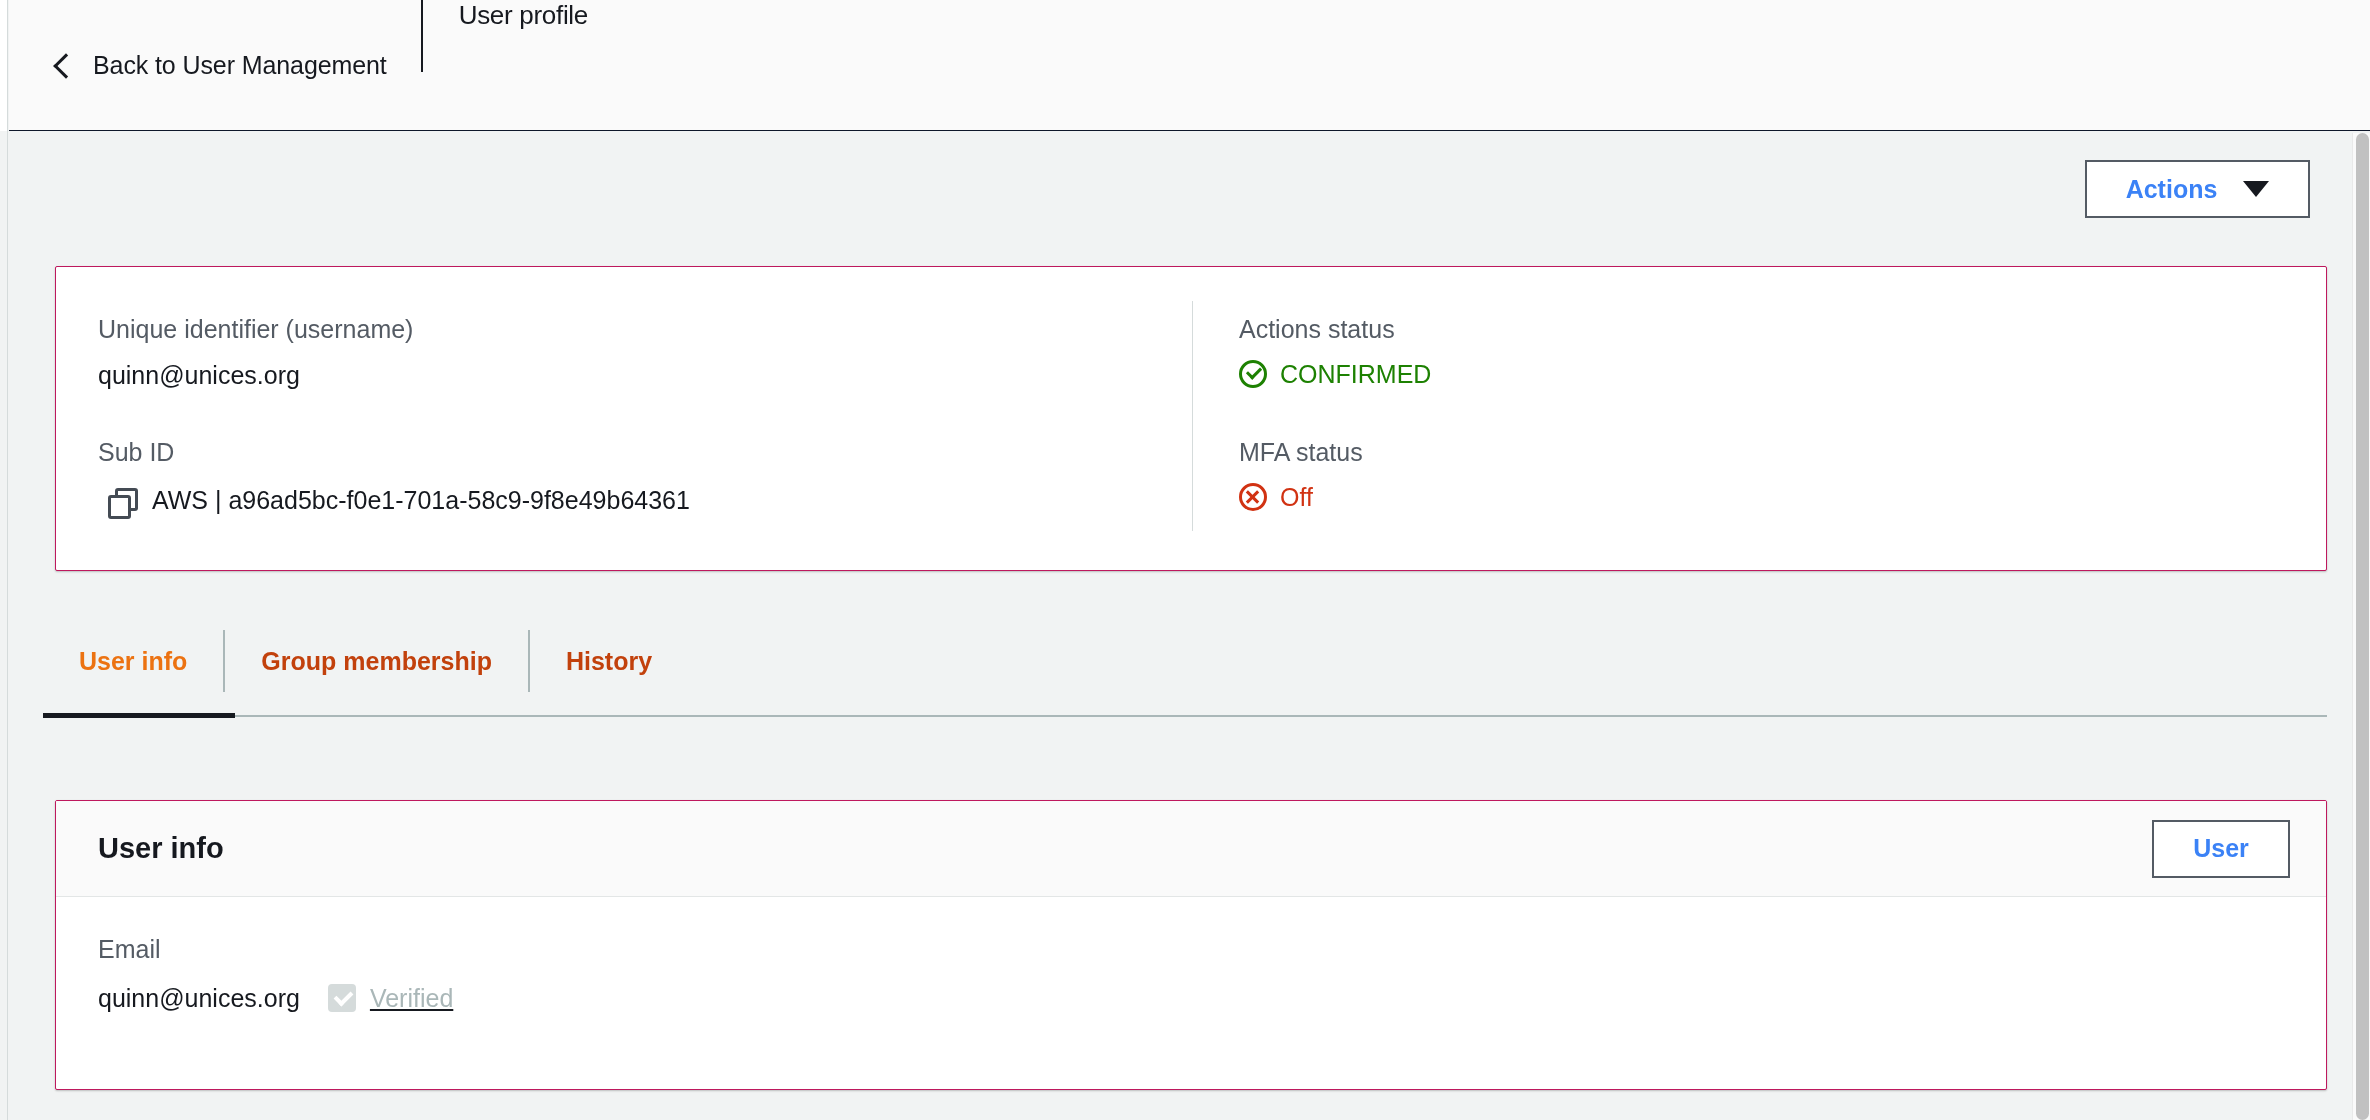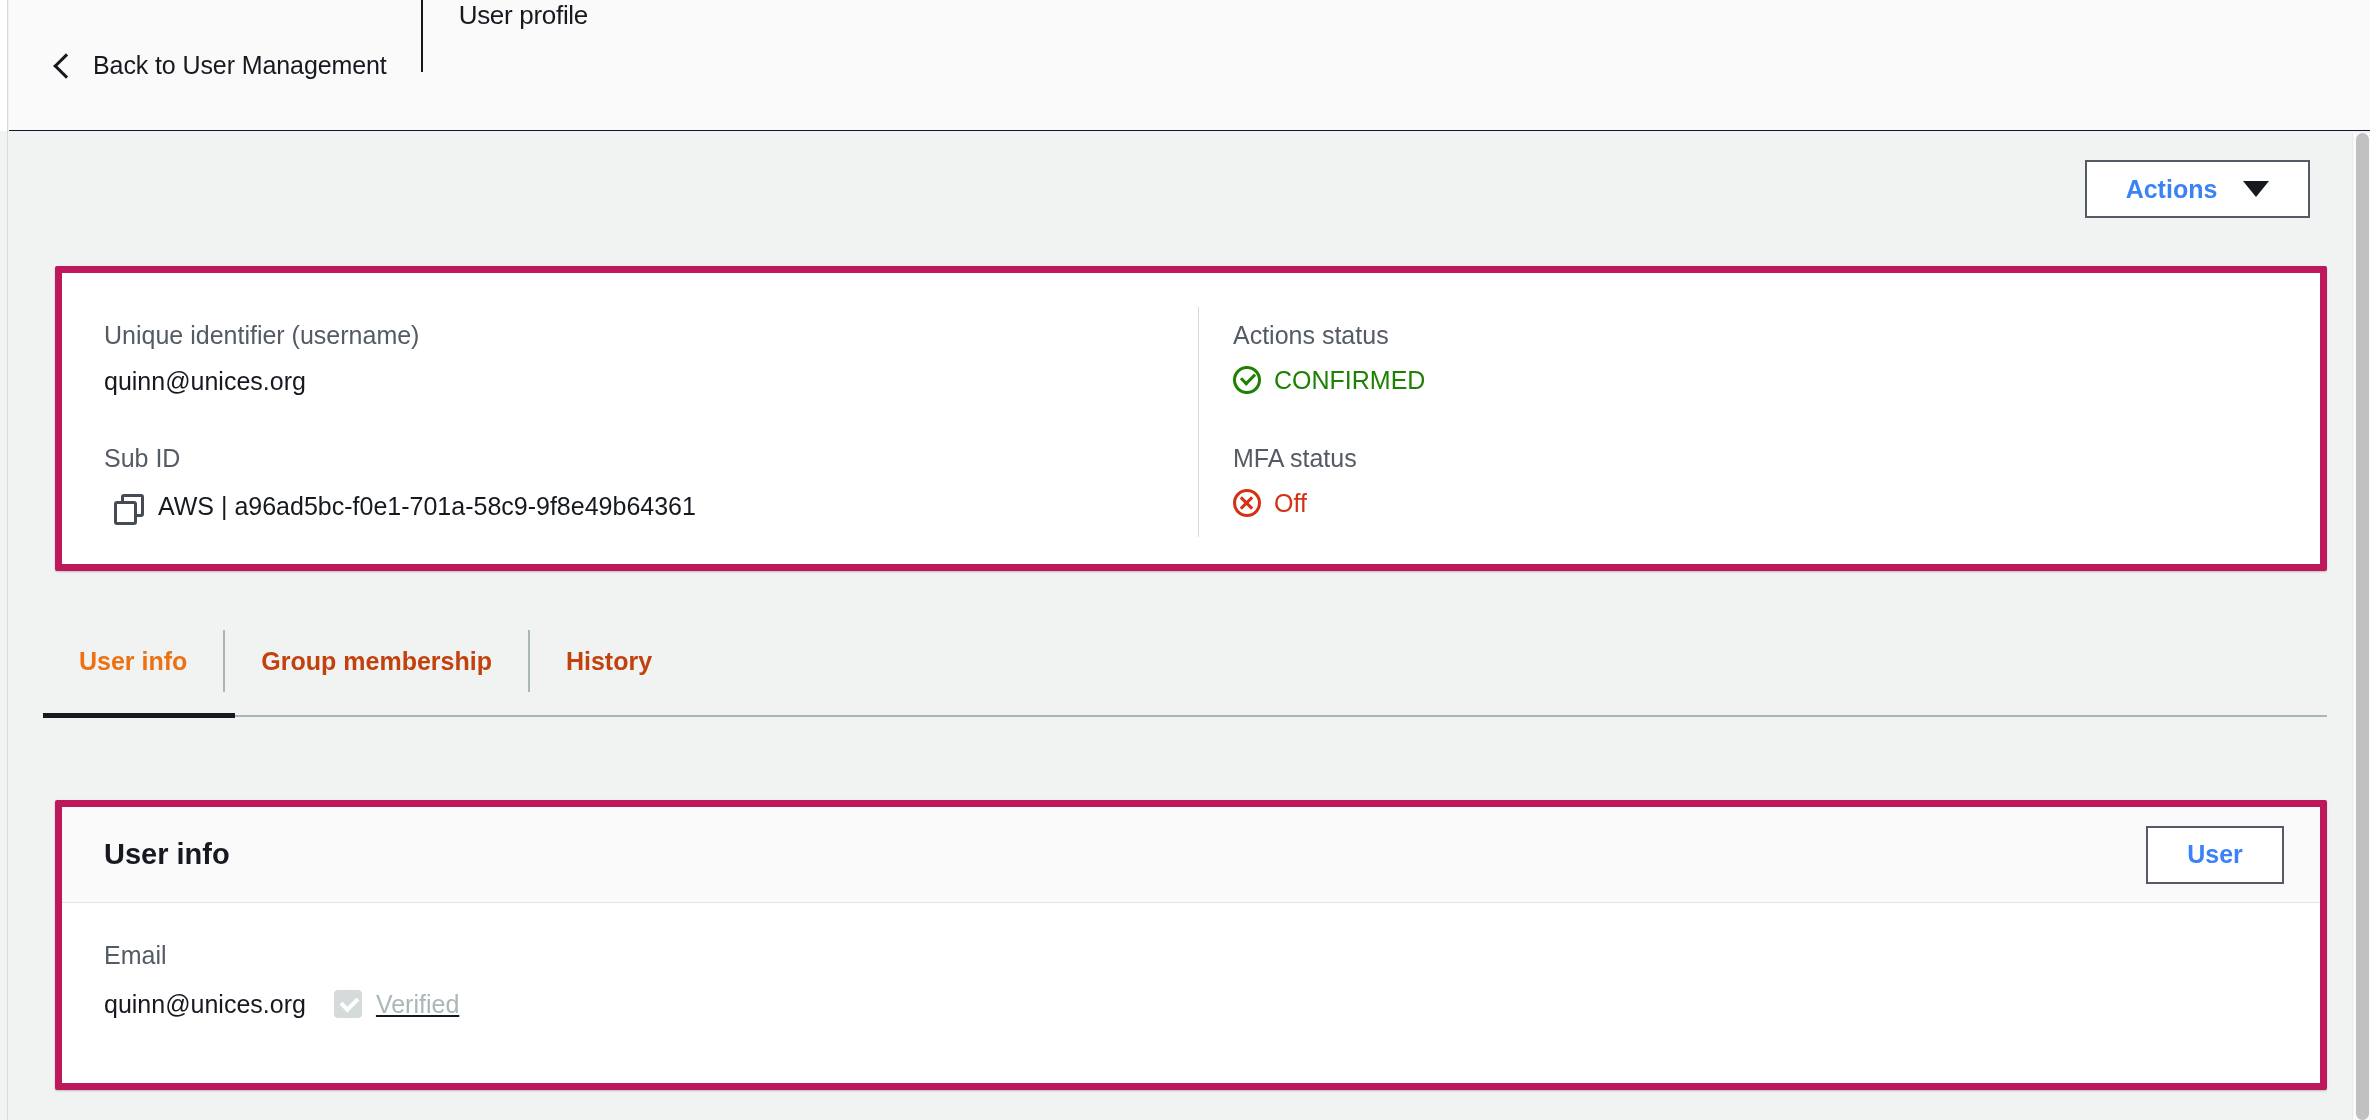--- a/index.html
+++ b/index.html
@@ -140,21 +140,21 @@
     border-left: 13px solid transparent;
     border-right: 13px solid transparent;
     border-top: 16px solid #16191f;
     display: inline-block;
     flex: none;
   }
 
   
   .card {
     background: #ffffff;
-    border: 7px solid #be185d;
+    border: 1px solid #be185d;
     box-shadow: 0 1px 2px rgba(0,0,0,0.22);
     border-radius: 2px;
     gap: 24px;
   }
 
   .summary-card {
     position: absolute;
     left: 46px;
     top: 133px;
     width: 2272px;

